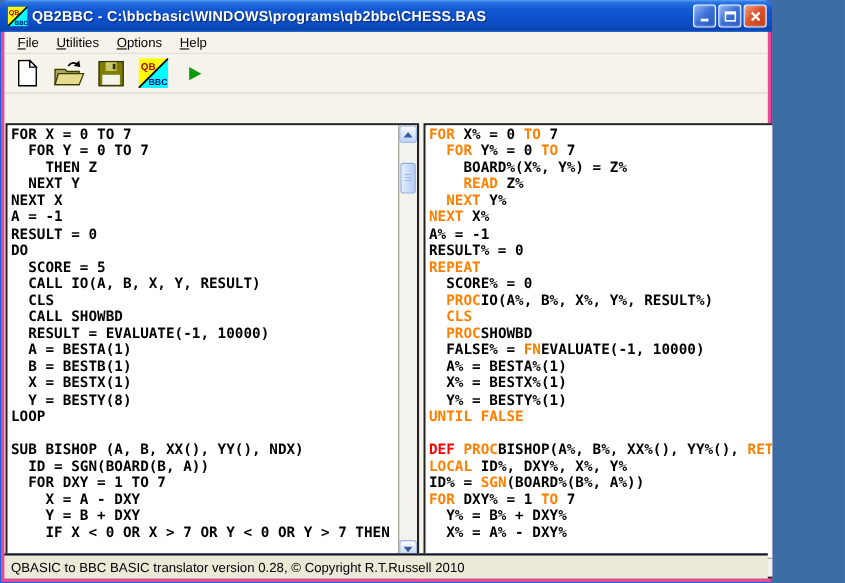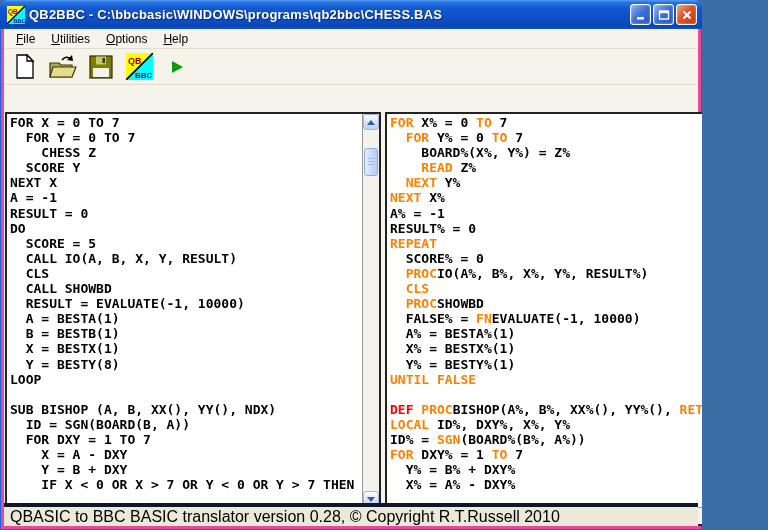--- a/index.html
+++ b/index.html
@@ -102,23 +102,23 @@
   .sb-thumb .grip-v { position:absolute; left:3px; right:3px; top:50%; margin-top:-4px; height:8px;
     background:repeating-linear-gradient(180deg,#9FB9E6 0 1px,transparent 1px 3px); }
   .sb-thumb .grip-h { position:absolute; top:3px; bottom:3px; left:50%; margin-left:-5px; width:10px;
     background:repeating-linear-gradient(90deg,#9FB9E6 0 1px,transparent 1px 3px); }
   .pane .hthumb-left { width:120px; }
   .pane.right .hthumb-left { width:112px; }
 
   
   .statusbar {
     position:absolute; left:4px; right:4px; bottom:4px; height:23px;
-    background:#ECE9D8; border-top:4px solid #0f172a;
+    background:#ECE9D8; border-top:2px solid #0f172a;
     display:flex; align-items:center; padding-left:6px;
-    font-size:16px; color:#000;
+    font-size:12px; color:#000;
   }
 </style>
 </head>
 <body>
 
 <div class="window">
 
   <div class="titlebar">
     <svg class="title-icon" viewBox="0 0 18 18">
       <polygon points="0,0 18,0 0,18" fill="#FFFF00"></polygon>
@@ -194,22 +194,22 @@
       </svg>
     </div>
   </div>
 
   <div class="workspace">
 
     <div class="pane left">
       <div class="code">
           <div class="code-line">FOR X = 0 TO 7</div>
           <div class="code-line">  FOR Y = 0 TO 7</div>
-          <div class="code-line">    CHESS Z</div>
-          <div class="code-line">  SCORE Y</div>
+          <div class="code-line">    THEN Z</div>
+          <div class="code-line">  NEXT Y</div>
           <div class="code-line">NEXT X</div>
           <div class="code-line">A = -1</div>
           <div class="code-line">RESULT = 0</div>
           <div class="code-line">DO</div>
           <div class="code-line">  SCORE = 5</div>
           <div class="code-line">  CALL IO(A, B, X, Y, RESULT)</div>
           <div class="code-line">  CLS</div>
           <div class="code-line">  CALL SHOWBD</div>
           <div class="code-line">  RESULT = EVALUATE(-1, 10000)</div>
           <div class="code-line">  A = BESTA(1)</div>

